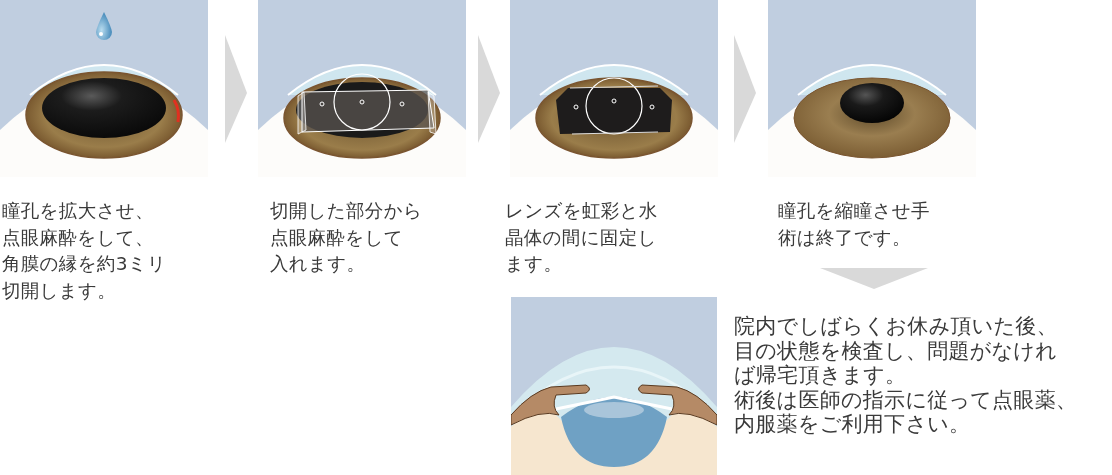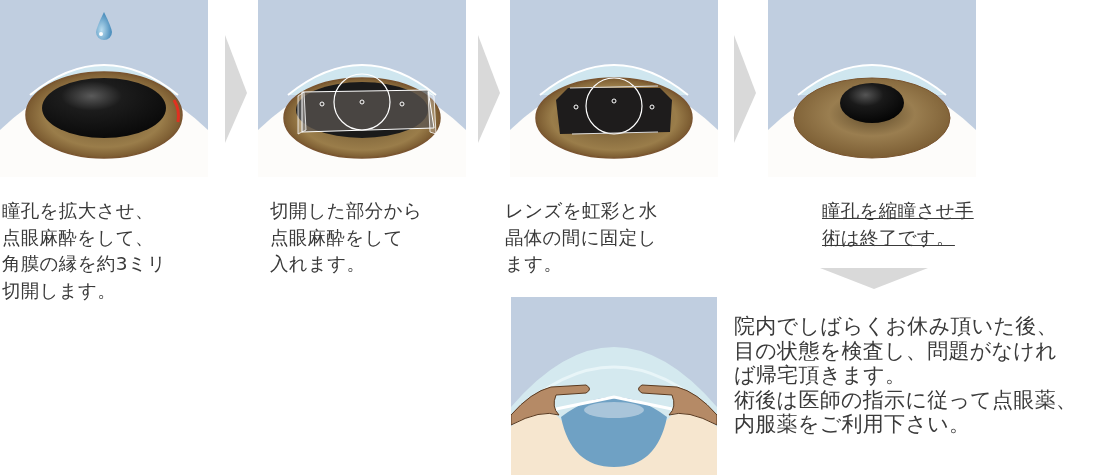--- a/index.html
+++ b/index.html
@@ -142,21 +142,21 @@
         <stop offset="40%" stop-color="#1a1a1a"></stop>
         <stop offset="100%" stop-color="#050505"></stop>
       </radialGradient>
     </defs>
     <path d="M0 130 Q104 30 208 130 L208 177 L0 177 Z" fill="#fdfcfa"></path>
     <path d="M30 95 Q104 35 178 95" fill="#cfe6ef" stroke="#ffffff" stroke-width="2"></path>
     <ellipse cx="104" cy="118" rx="78" ry="40" fill="url(#iris4)" stroke="#7a5530" stroke-width="1"></ellipse>
     <ellipse cx="104" cy="103" rx="32" ry="20" fill="url(#pupil4)"></ellipse>
   </svg>
 </div>
-<div class="step-text" style="left:822px;text-decoration:underline;">瞳孔を縮瞳させ手
+<div class="step-text" style="left:778px;">瞳孔を縮瞳させ手
 術は終了です。</div>
 
 <svg class="arrow-down" viewBox="0 0 108 21">
   <polygon points="0,0 108,0 54,21" fill="#d9d9d9"></polygon>
 </svg>
 
 <div class="cross">
   <svg viewBox="0 0 206 178">
     <path d="M0 110 Q103 -10 206 110 L206 178 L0 178 Z" fill="#d4e9ef"></path>
     <path d="M0 120 Q103 20 206 120" fill="none" stroke="#e8f5f8" stroke-width="3"></path>

